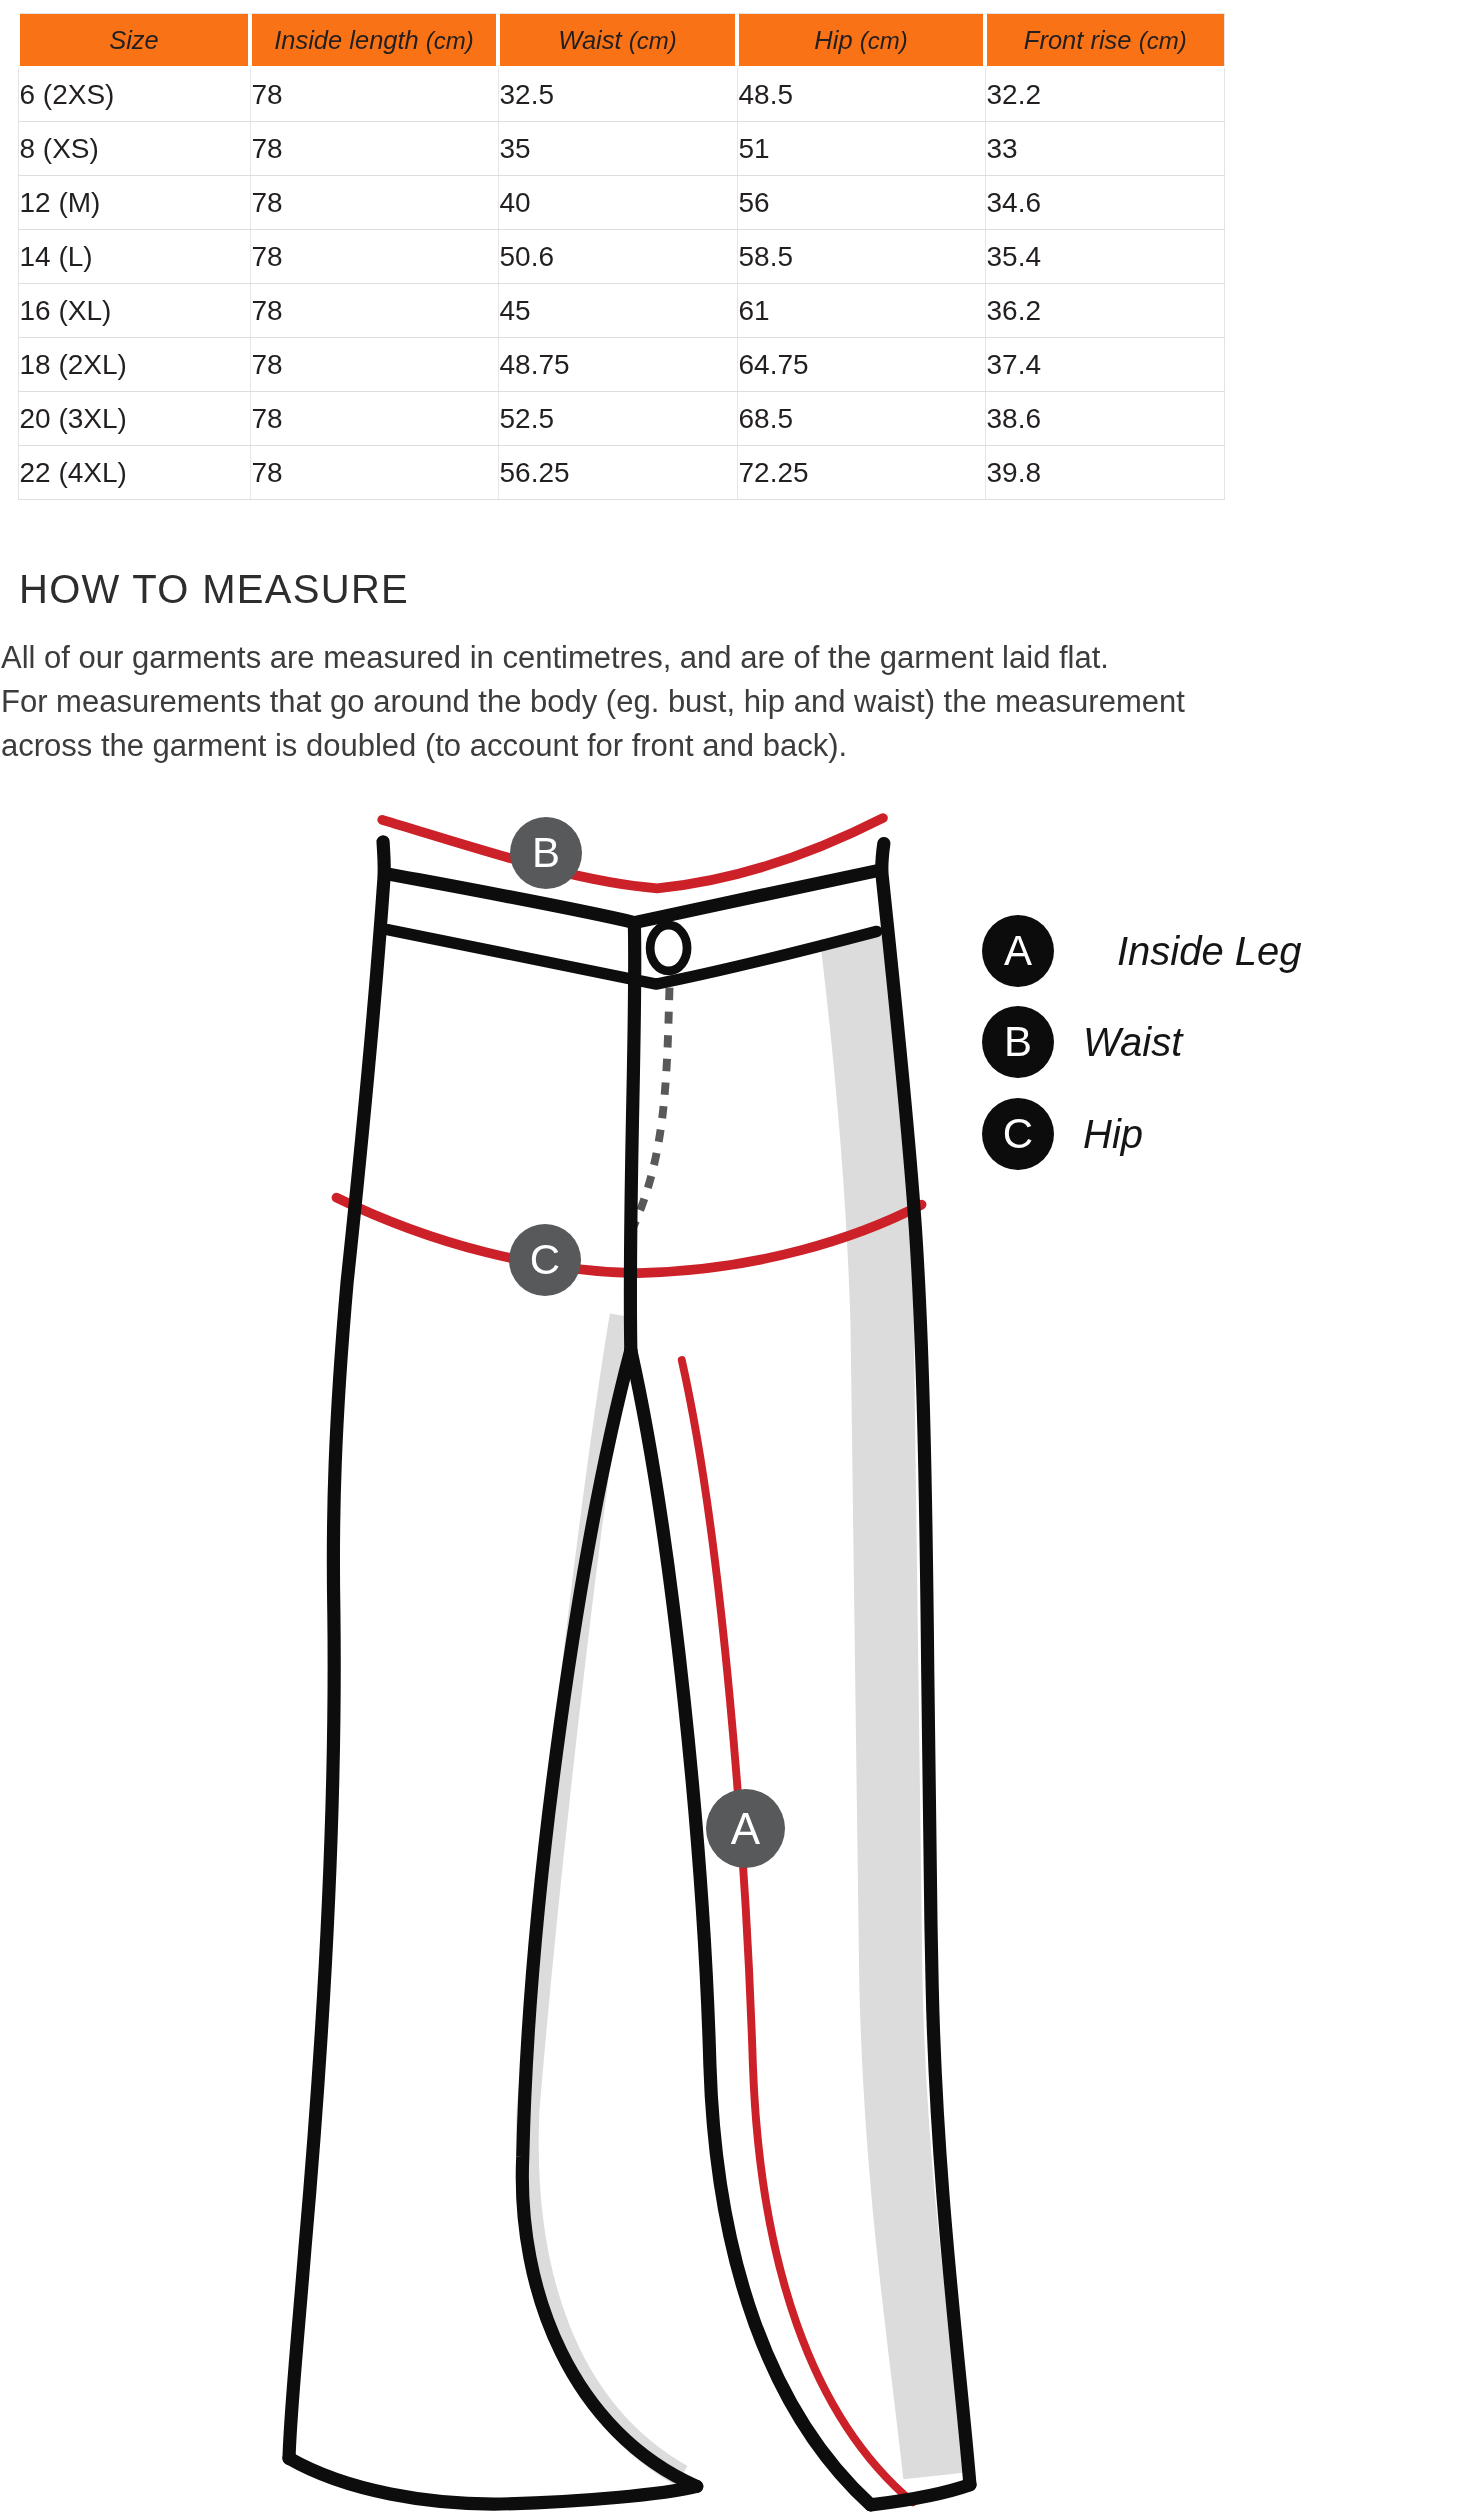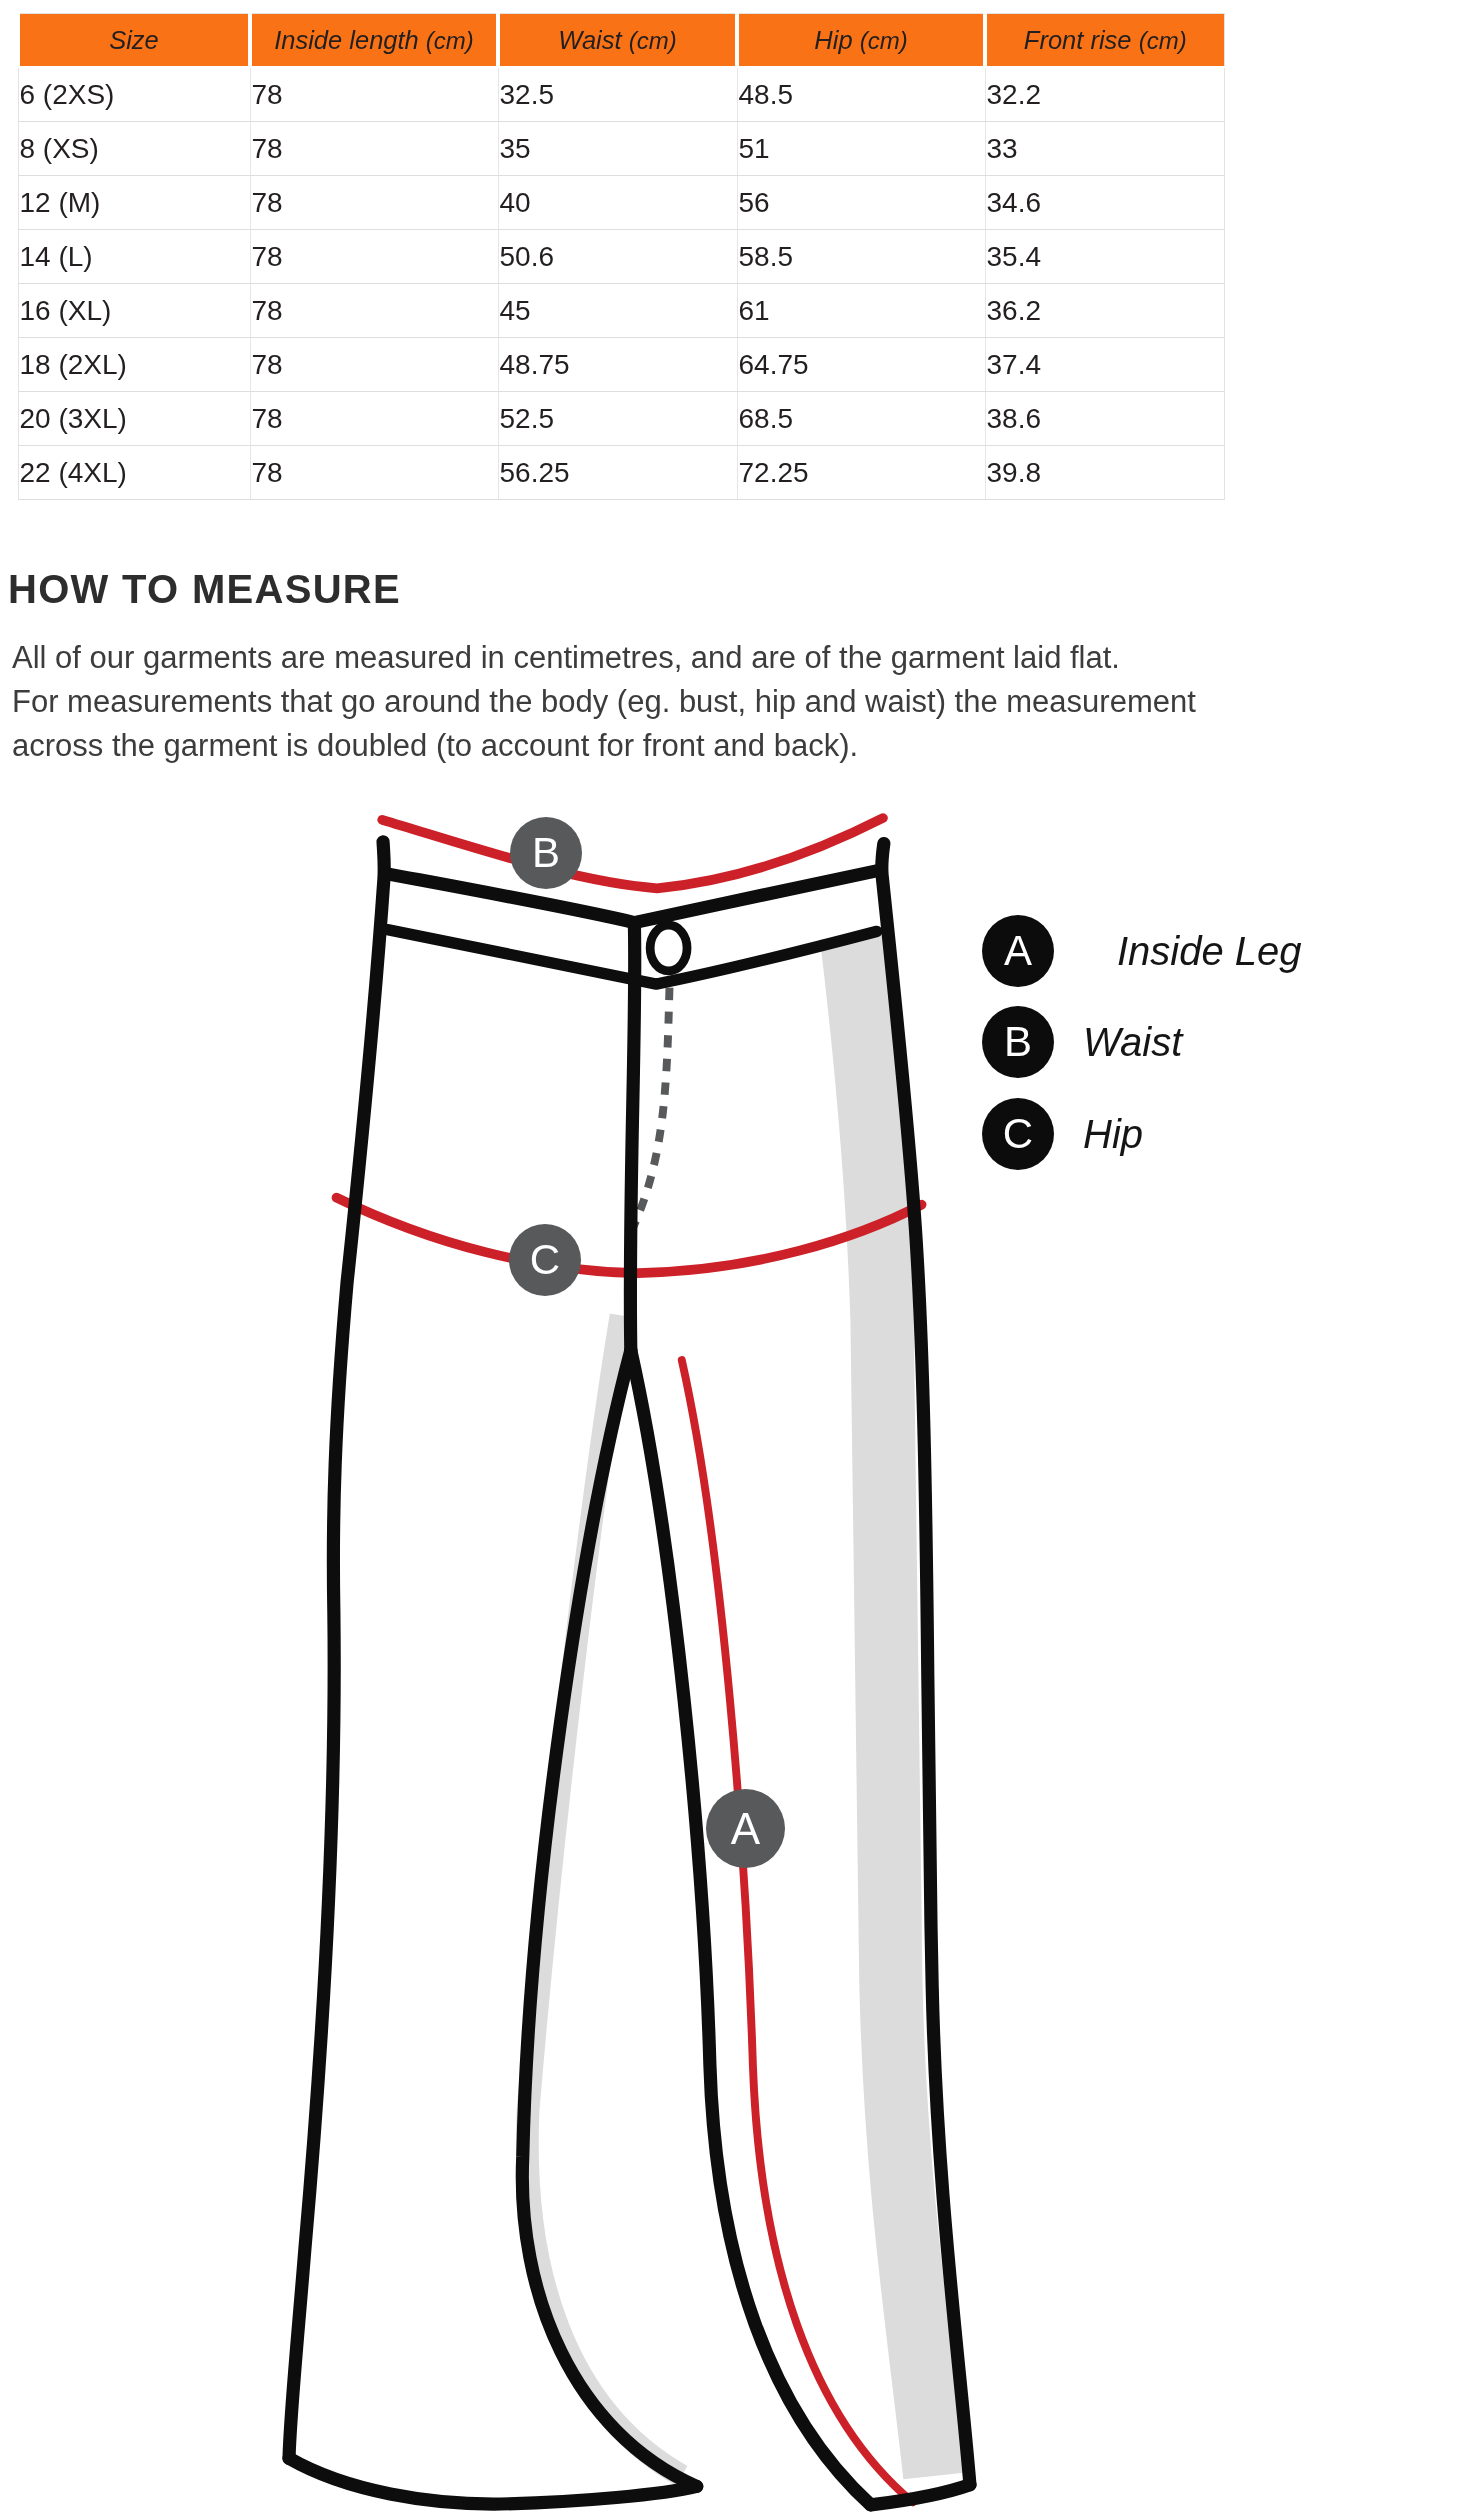--- a/index.html
+++ b/index.html
@@ -15,23 +15,23 @@
       height:50px;text-align:center;vertical-align:middle;
       border-left:4.4px solid #ffffff;border-right:0;border-bottom:2.6px solid #ffffff;}
   table.size-table th:first-child{border-left:4.4px solid #ffffff;}
   table.size-table th .unit{font-size:24px;font-style:italic;}
   table.size-table td{
       font-size:28px;height:51px;text-align:left;vertical-align:middle;
       border-bottom:1.8px solid #dedede;border-left:1.3px solid #e6e6e6;}
   table.size-table td:first-child{border-left:none;}
 
   
-  .htm-heading{position:absolute;left:8px;top:567px;font-size:40px;
-      letter-spacing:1.3px;color:#2d2d2d;font-weight:700;}
-  .htm-paragraph{position:absolute;left:12px;top:636px;font-size:31px;
+  .htm-heading{position:absolute;left:19px;top:567px;font-size:40px;
+      letter-spacing:1.3px;color:#2d2d2d;font-weight:400;}
+  .htm-paragraph{position:absolute;left:1px;top:636px;font-size:31px;
       line-height:44px;color:#3c3c3c;font-weight:300;white-space:nowrap;}
 
   
   svg.trousers{position:absolute;left:0;top:0;z-index:1;}
   .marker-circle{position:absolute;z-index:2;border-radius:50%;
       display:flex;align-items:center;justify-content:center;
       color:#ffffff;font-weight:300;}
   .marker-gray{background:#58595b;}
   .marker-black{background:#0c0c0c;}
   .legend-label{position:absolute;z-index:2;font-style:italic;font-weight:300;

